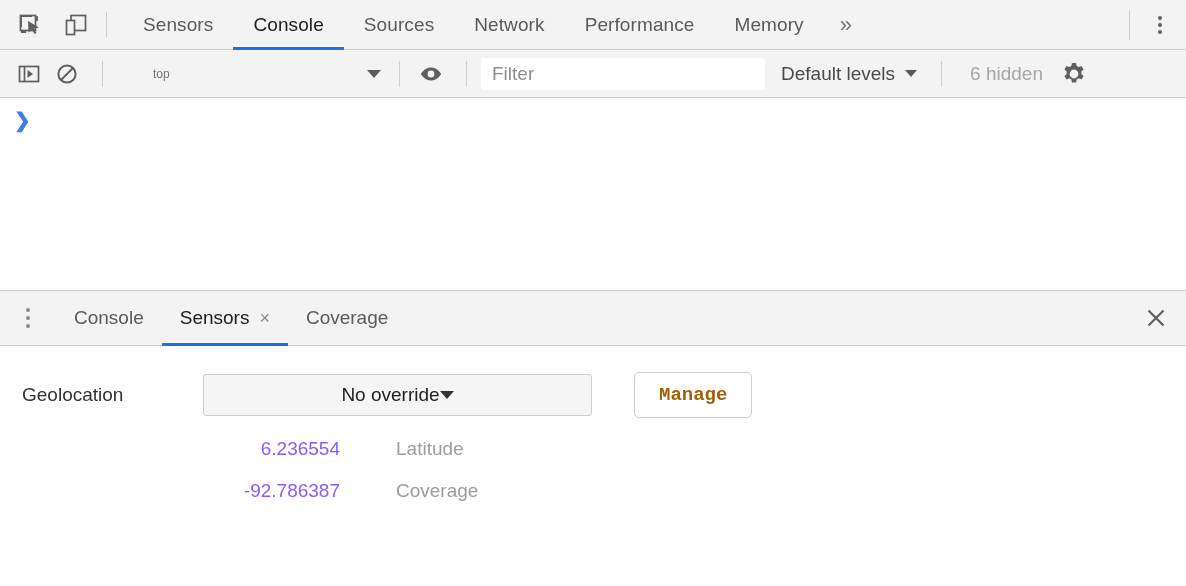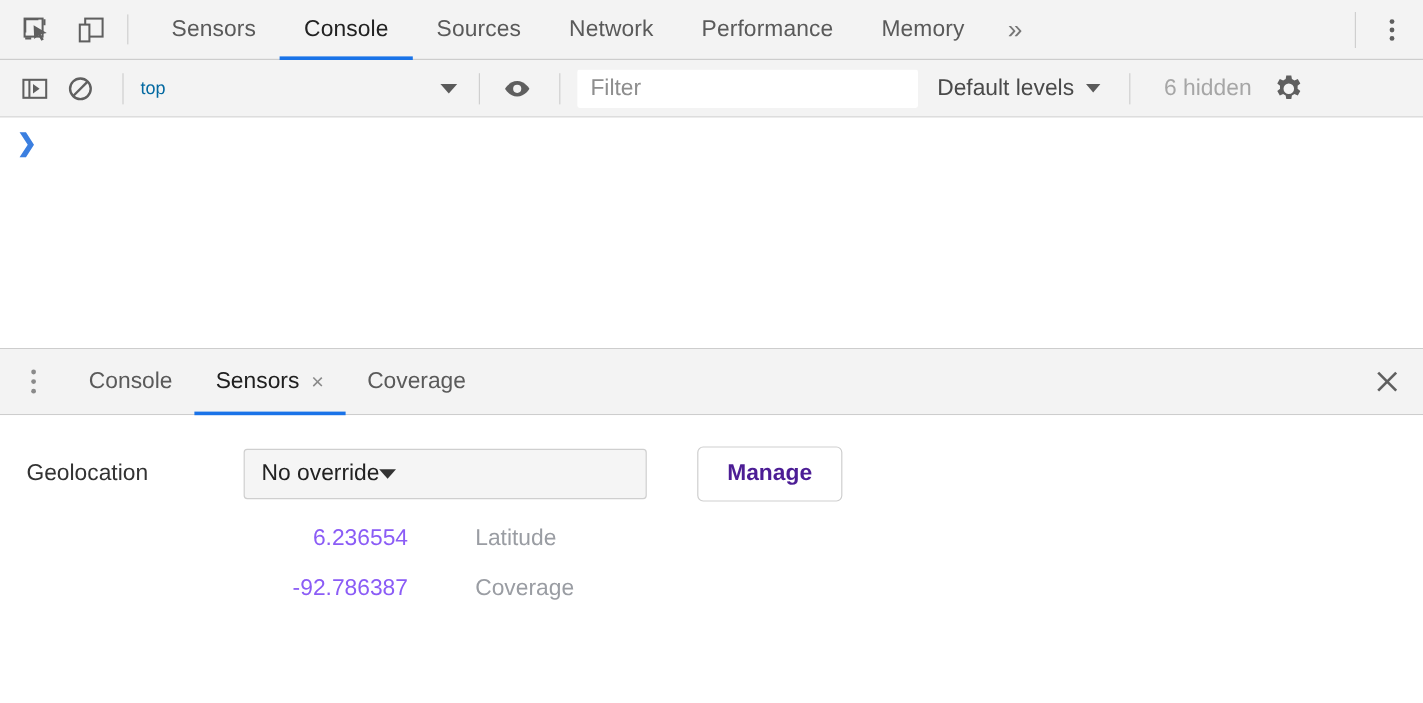--- a/index.html
+++ b/index.html
@@ -130,22 +130,23 @@
   }
   .context-select {
     display: flex;
     align-items: center;
     justify-content: space-between;
     width: 268px;
     cursor: pointer;
     padding-right: 4px;
   }
   .context-select .label {
-    font-size: 15px;
-    color: #0369a1;
+    font-size: 12px;
+    color: #737373;
+    margin-left: 36px;
   }
   .caret {
     width: 0; height: 0;
     border-left: 7px solid transparent;
     border-right: 7px solid transparent;
     border-top: 8px solid #5a5a5a;
   }
   .caret.small {
     border-left: 6px solid transparent;
     border-right: 6px solid transparent;
@@ -291,50 +292,50 @@
     align-items: center;
     padding-left: 22px;
     gap: 21px;
   }
   .geo-label {
     font-size: 19px;
     color: #333333;
     width: 160px;
   }
   .geo-select {
-    width: 336px;
+    width: 389px;
     height: 42px;
     background: #f5f5f5;
     border: 1px solid #cfcfcf;
     border-radius: 3px;
     display: flex;
     align-items: center;
-    justify-content: flex-start;
+    justify-content: center;
     padding: 0 14px 0 14px;
     cursor: pointer;
     font-size: 19px;
     color: #222;
   }
   .geo-select .arrow {
     width: 0; height: 0;
     border-left: 7px solid transparent;
     border-right: 7px solid transparent;
     border-top: 8px solid #333;
   }
   .manage-btn {
     margin-left: 21px;
     height: 46px;
     padding: 0 24px;
     background: #ffffff;
     border: 1px solid #cfcfcf;
     border-radius: 5px;
-    color: #4c1d95;
+    color: #a16207;
     font-size: 19px;
     font-weight: bold;
-    font-family: Liberation Sans, sans-serif;
+    font-family: Liberation Mono, monospace;
     cursor: pointer;
     display: flex;
     align-items: center;
   }
   .coord-row {
     display: flex;
     align-items: center;
     margin-top: 20px;
     padding-left: 0;
   }

